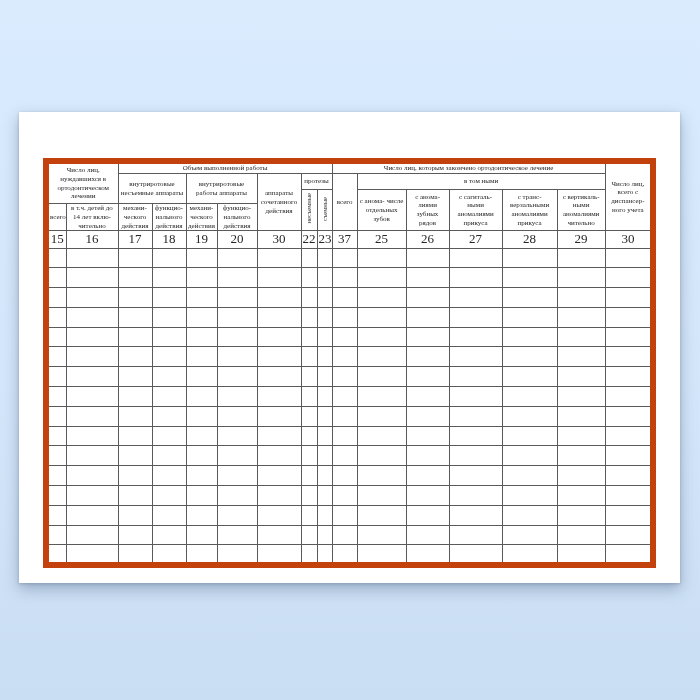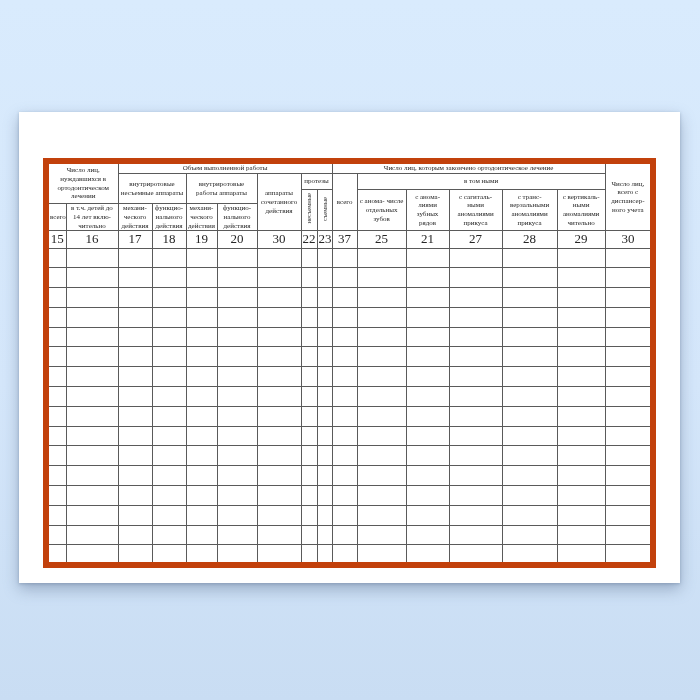--- a/index.html
+++ b/index.html
@@ -104,21 +104,21 @@
           <td class="num">16</td>
           <td class="num">17</td>
           <td class="num">18</td>
           <td class="num">19</td>
           <td class="num">20</td>
           <td class="num">30</td>
           <td class="num">22</td>
           <td class="num">23</td>
           <td class="num">37</td>
           <td class="num">25</td>
-          <td class="num">21</td>
+          <td class="num">26</td>
           <td class="num">27</td>
           <td class="num">28</td>
           <td class="num">29</td>
           <td class="num">30</td>
         </tr>
     </thead>
     <tbody>
         <tr>
           <td></td>
           <td></td>

